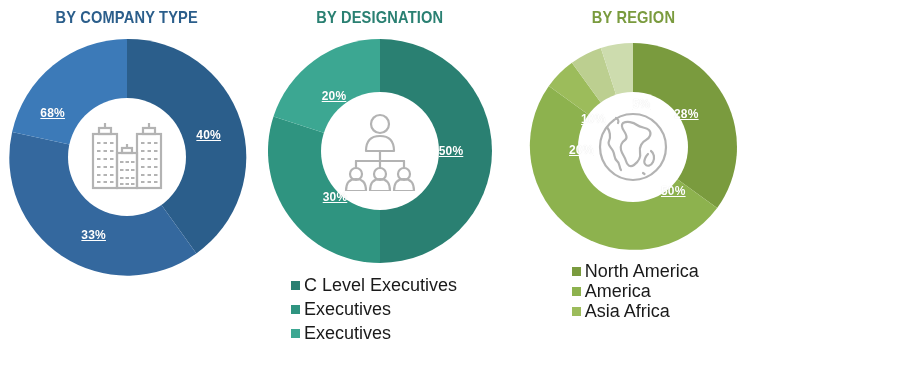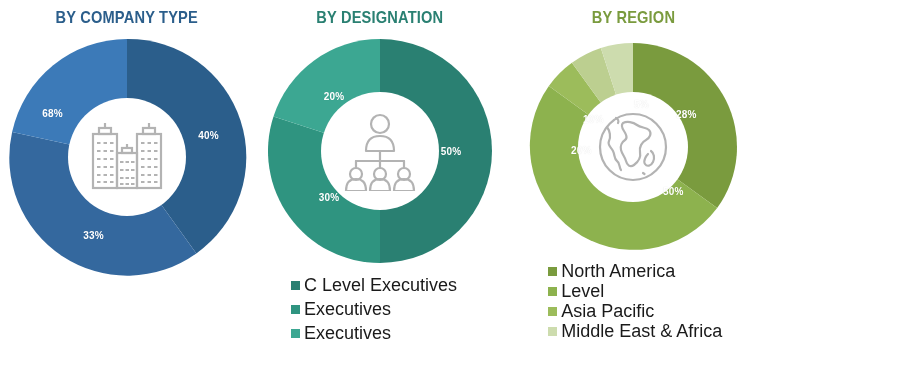--- a/index.html
+++ b/index.html
@@ -62,25 +62,26 @@
     height: 96px;
     display: flex;
     align-items: center;
     justify-content: center;
     pointer-events: none;
   }
   .slice-label {
     position: absolute;
     color: #ffffff;
     font-weight: bold;
-    font-size: 10px;
+    font-size: 12px;
     letter-spacing: 0.2px;
     white-space: nowrap;
     transform: translate(-50%, -50%);
     text-shadow: 0 0 1px rgba(0,0,0,0.12);
+    text-decoration: underline;
   }
   .legend {
     margin-top: 6px;
     display: flex;
     flex-direction: column;
     align-items: flex-start;
   }
   .legend-row {
     display: flex;
     flex-direction: row;
@@ -229,21 +230,21 @@
           <circle cx="20" cy="63" r="6"></circle>
           <path d="M10 80 C10 71 14 68 20 68 C26 68 30 71 30 80 Z"></path>
           <circle cx="44" cy="63" r="6"></circle>
           <path d="M34 80 C34 71 38 68 44 68 C50 68 54 71 54 80 Z"></path>
           <circle cx="68" cy="63" r="6"></circle>
           <path d="M58 80 C58 71 62 68 68 68 C74 68 78 71 78 80 Z"></path>
         </svg>
       </div>
 
       <div class="slice-label" style="left:190px; top:119px;">50%</div>
-      <div class="slice-label" style="left:68px; top:165px;">30%</div>
+      <div class="slice-label" style="left:74px; top:165px;">30%</div>
       <div class="slice-label" style="left:73px; top:64px;">20%</div>
     </div>
 
     <div class="legend">
       <div class="legend-row">
         <span class="legend-swatch" style="background:#2A8072"></span>
         <span class="legend-label">C Level Executives</span>
       </div>
       <div class="legend-row">
         <span class="legend-swatch" style="background:#2F9480"></span>
@@ -292,26 +293,22 @@
       <div class="slice-label" style="left:119px; top:68px;">5%</div>
     </div>
 
     <div class="legend">
       <div class="legend-row">
         <span class="legend-swatch" style="background:#7A9B3E"></span>
         <span class="legend-label">North America</span>
       </div>
       <div class="legend-row">
         <span class="legend-swatch" style="background:#8DB24E"></span>
-        <span class="legend-label">Level</span>
+        <span class="legend-label">America</span>
       </div>
       <div class="legend-row">
         <span class="legend-swatch" style="background:#9CBC5B"></span>
-        <span class="legend-label">Asia Pacific</span>
-      </div>
-      <div class="legend-row">
-        <span class="legend-swatch" style="background:#CDDCAE"></span>
-        <span class="legend-label">Middle East &amp; Africa</span>
+        <span class="legend-label">Asia Africa</span>
       </div>
     </div>
   </div>
 
 </div>
 
 </body></html>

